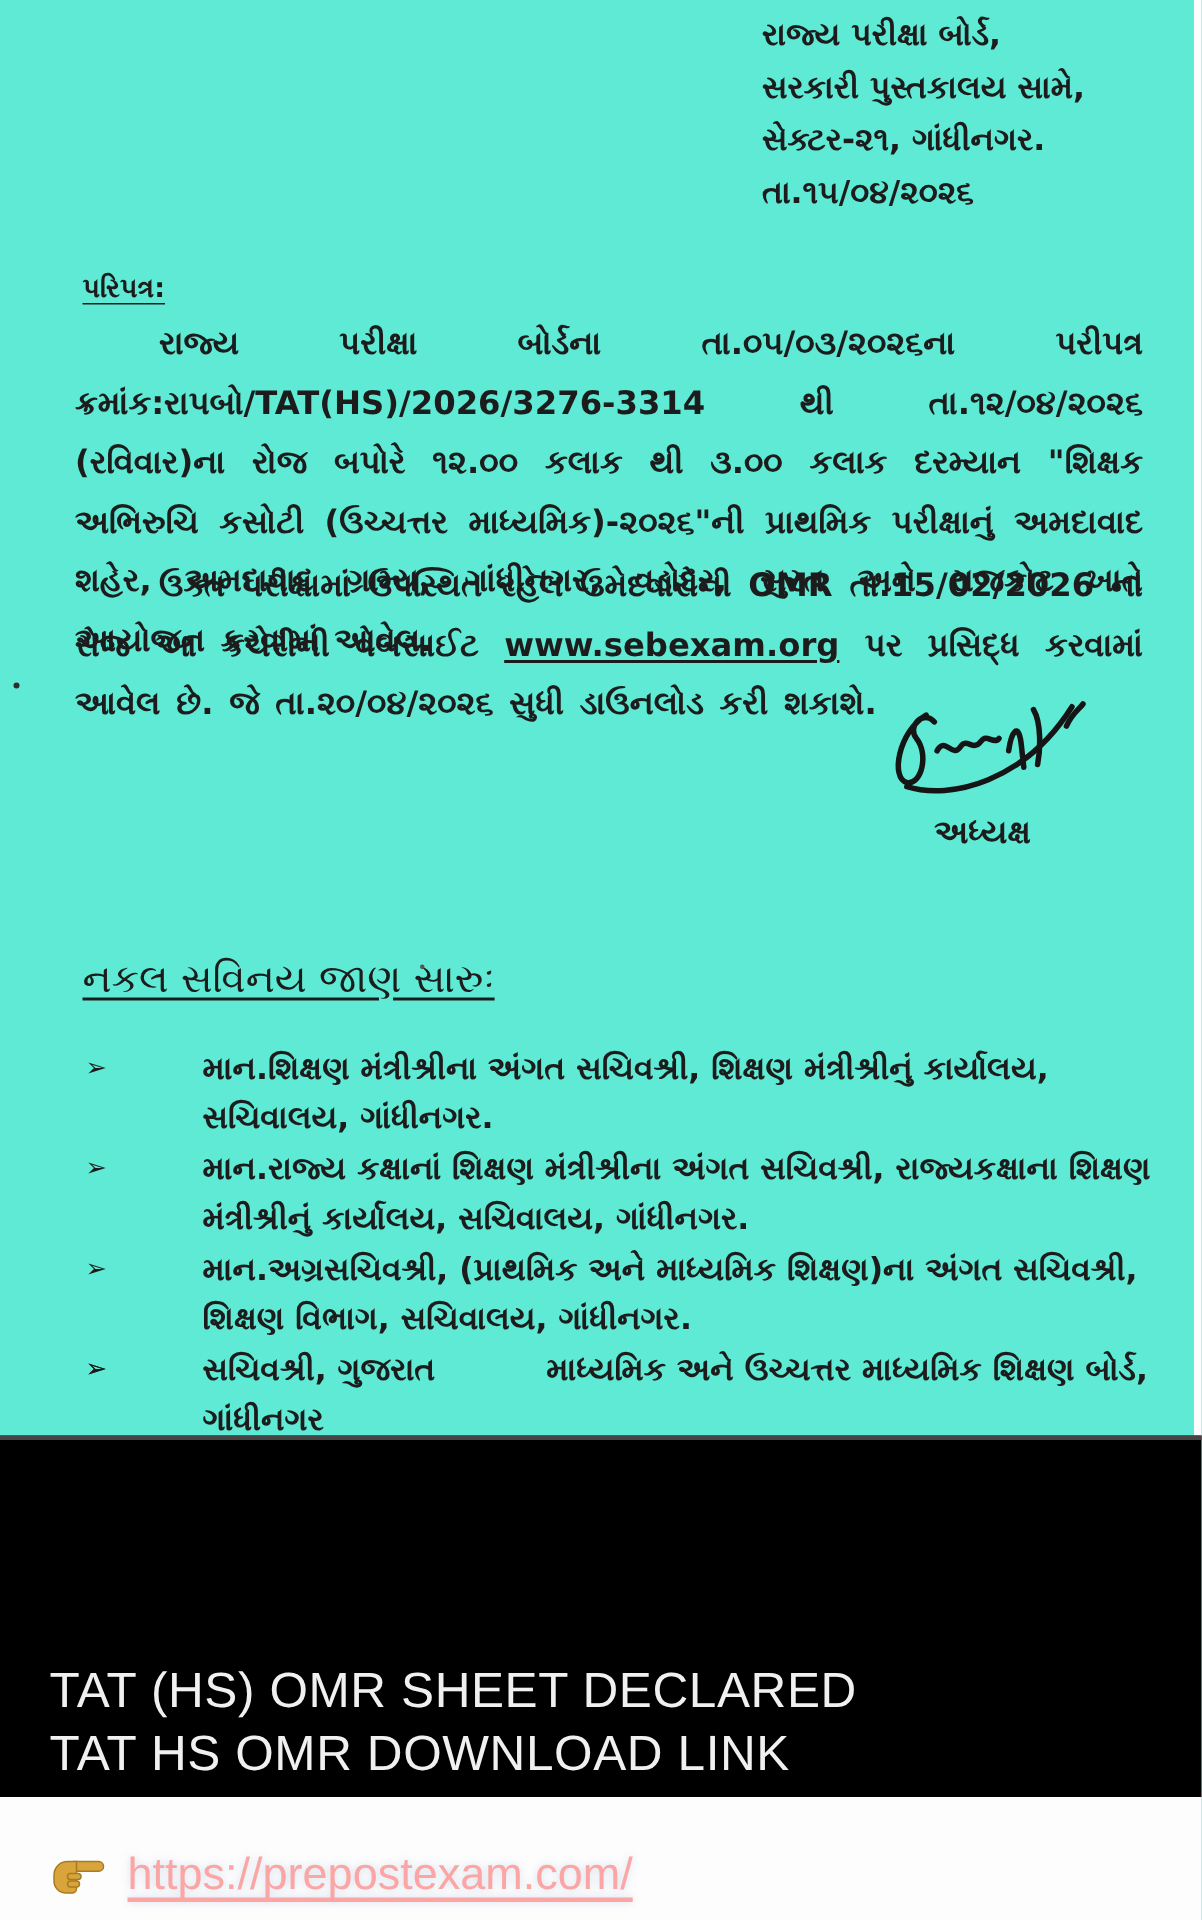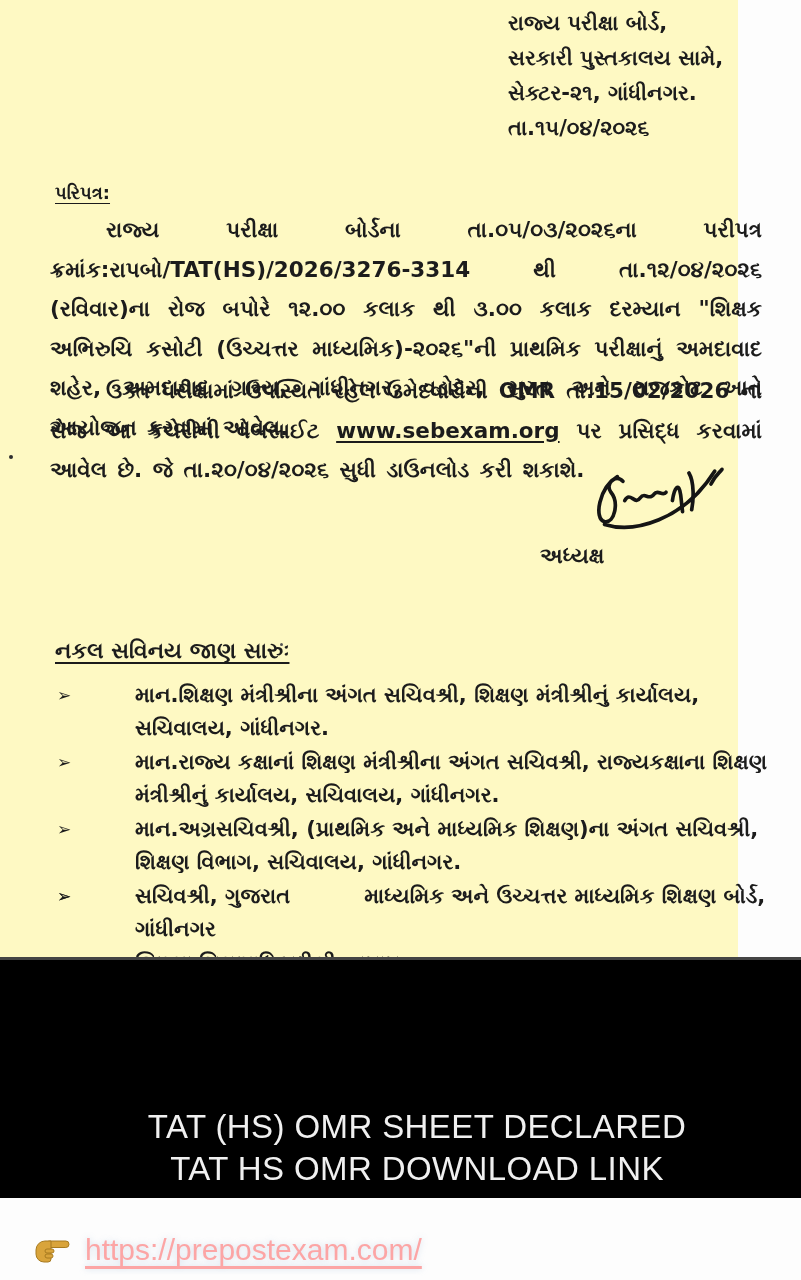--- a/index.html
+++ b/index.html
@@ -2,62 +2,62 @@
 <html><head>
 <meta charset="utf-8">
 <style>
   html,body{margin:0;padding:0;}
   body{
     width:801px;height:1280px;overflow:hidden;position:relative;
     background:#fdfdfd;
     font-family:"DejaVu Sans","Liberation Sans",sans-serif;
     color:#1c1c1c;
   }
-  .doc{position:absolute;left:0;top:0;width:738px;height:957px;background:#fef9c3;}
+  .doc{position:absolute;left:0;top:0;width:796px;height:957px;background:#5eead4;}
 
   .sender{position:absolute;left:508px;top:6px;font-size:21px;font-weight:600;}
   .sender div{line-height:34px;margin-bottom:1px;}
 
   .subject{
     position:absolute;left:55px;top:182px;font-size:18px;font-weight:700;
     text-decoration:underline;text-underline-offset:4px;
   }
 
   .para{
     position:absolute;left:50px;width:712px;
     font-size:21.5px;line-height:39.5px;font-weight:600;
     text-align:justify;word-spacing:3px;margin:0;
   }
   .para1{top:210px;text-indent:56px;}
   .para2{top:371px;text-indent:56px;}
   .weblink{text-decoration:underline;text-underline-offset:3px;}
 
-  .sig{position:absolute;left:540px;top:462px;width:230px;}
+  .sig{position:absolute;left:540px;top:462px;width:230px;text-align:center;}
   .sig svg{display:block;margin:0 auto;}
   .sig .line{font-size:21.5px;font-weight:600;line-height:32px;}
 
   .cc{position:absolute;left:55px;top:638px;width:715px;}
   .cc-heading{
-    font-size:22px;font-weight:700;margin-bottom:16px;
+    font-size:26px;font-weight:400;margin-bottom:28px;
     text-decoration:underline;text-underline-offset:4px;
   }
   .cc-item{
     position:relative;padding-left:80px;
     font-size:21px;line-height:33px;font-weight:600;margin-bottom:1px;
   }
   .cc-bullet{position:absolute;left:2px;top:0;font-size:17px;}
   .cc-gap{display:inline-block;width:74px;}
 
   .artifact-dot{position:absolute;border-radius:50%;background:#2e2e2e;}
   .dot1{left:9px;top:455px;width:4px;height:4px;}
   .dot2{left:280px;top:643px;width:3px;height:3px;background:#555;}
 
   .banner{
     position:absolute;left:0;top:957px;width:801px;height:241px;
-    background:#000;border-top:3px solid #454545;box-sizing:border-box;text-align:center;
+    background:#000;border-top:3px solid #454545;box-sizing:border-box;
   }
   .banner-title{
     margin:146px 0 0 33px;color:#f0f0f0;
     font-family:"Liberation Sans",sans-serif;
     font-size:33px;line-height:42px;font-weight:400;letter-spacing:0.4px;
   }
   .link-row{
     position:absolute;left:33px;top:273px;display:flex;align-items:center;gap:14px;
   }
   .link-text{

